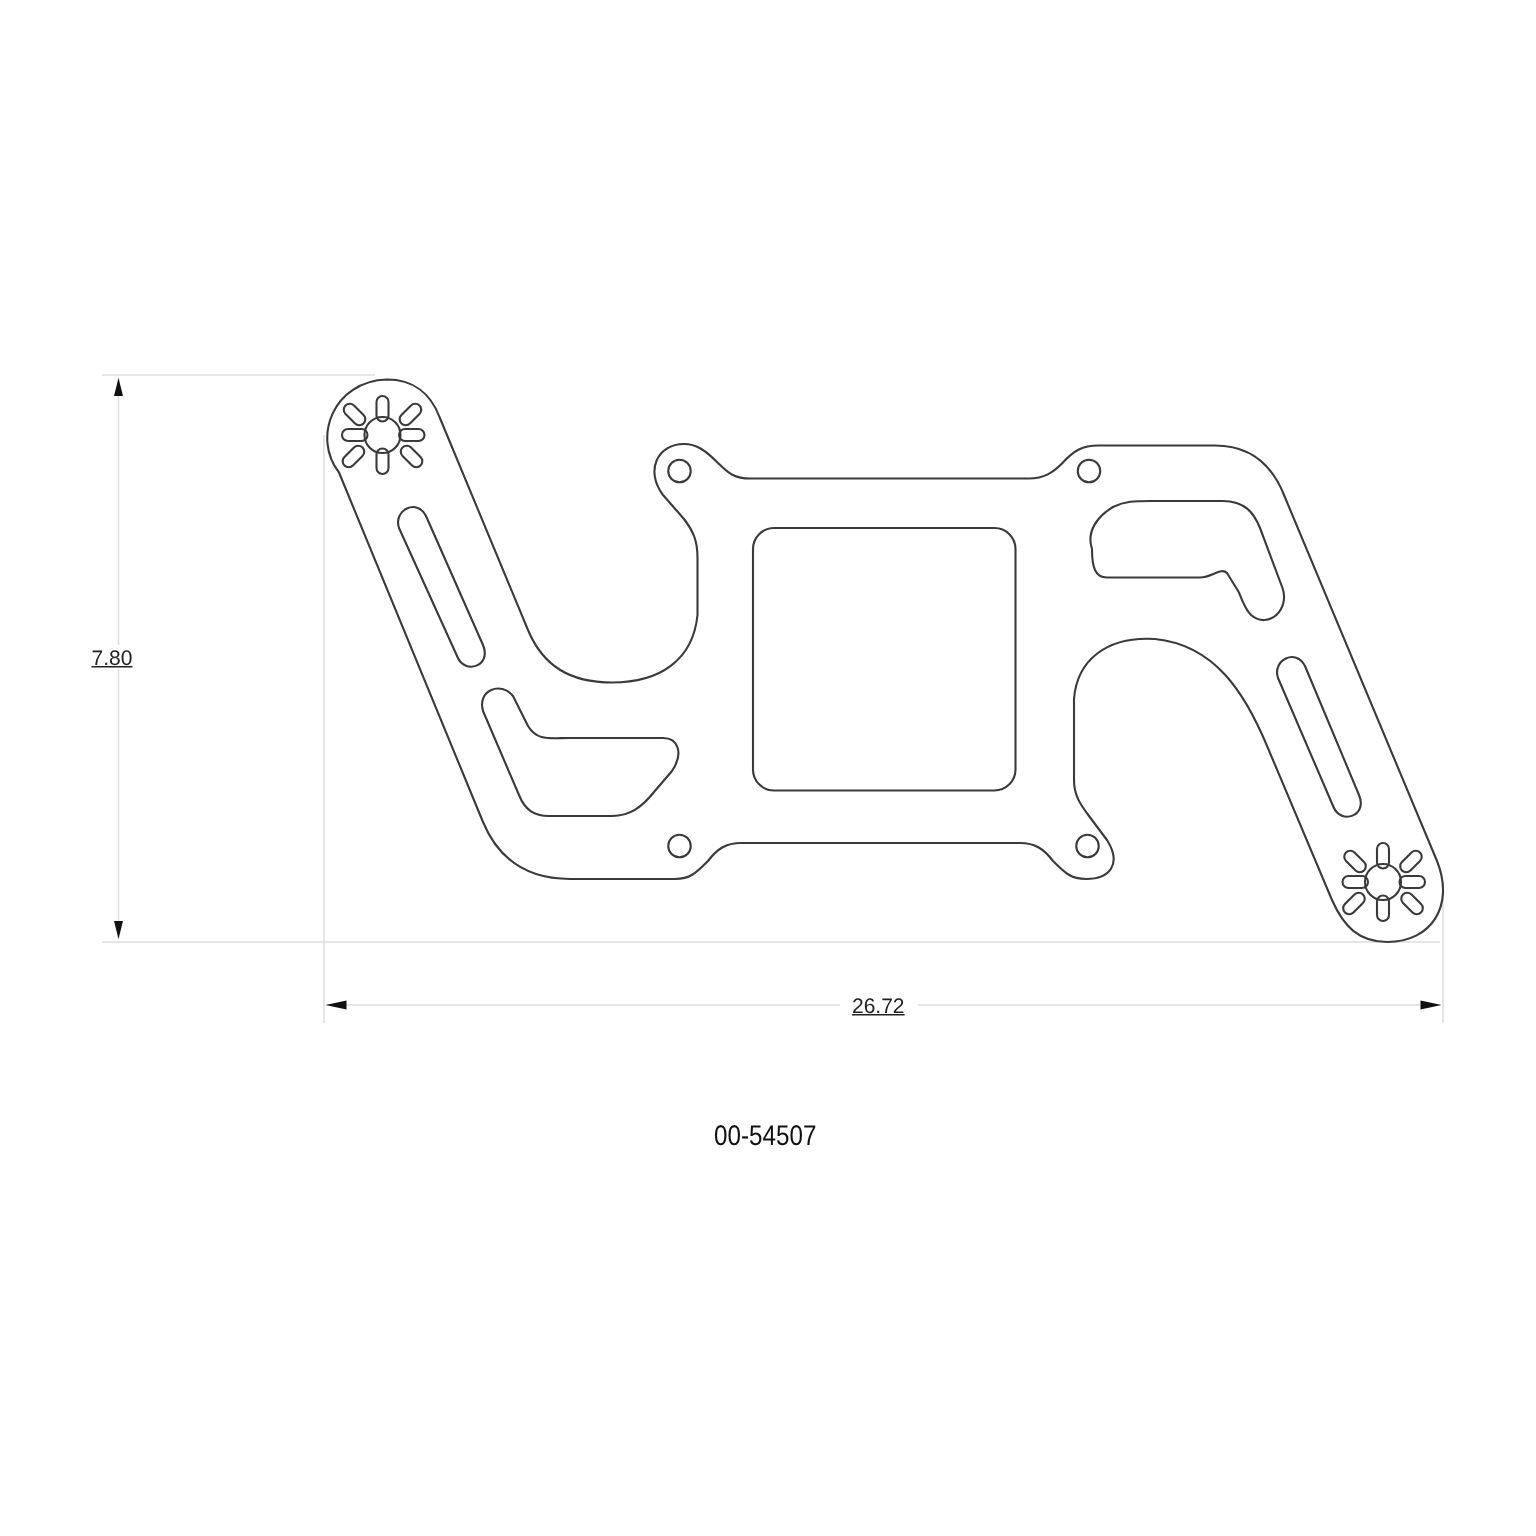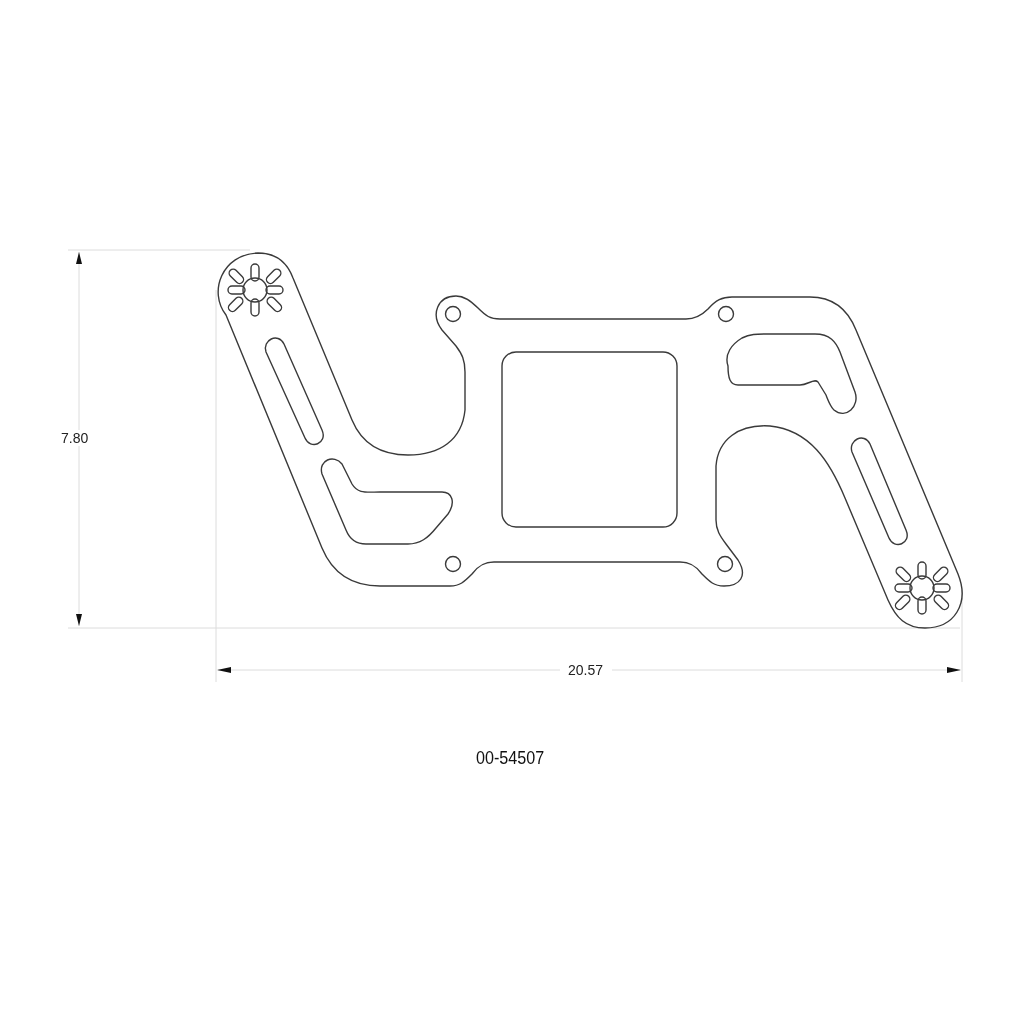--- a/index.html
+++ b/index.html
@@ -1,18 +1,18 @@
 <!DOCTYPE html>
 <html><head>
 <meta charset="utf-8">
 <style>
   html, body { margin: 0; padding: 0; background: #ffffff; }
   body { width: 1024px; height: 1024px; position: relative; overflow: hidden; font-family: "Liberation Sans", sans-serif; }
   svg { position: absolute; left: 0; top: 0; }
-  .dim-label { position: absolute; font-size: 14px; color: #222; background: #fff; padding: 0 3px; }
+  .dim-label { position: absolute; font-size: 14px; color: #222; background: #fff; padding: 0 3px; text-decoration: underline; }
   .part-number { position: absolute; font-family: "Liberation Sans", sans-serif; font-size: 19px; color: #111; transform: scaleX(0.85); transform-origin: left top; letter-spacing: 0px; }
 </style>
 </head>
 <body>
 
 <svg width="1024" height="1024" viewBox="0 0 1024 1024">
 
   <g stroke="#dcdcdc" stroke-width="1" fill="none">
     <line x1="68" y1="250" x2="250" y2="250"></line>
     <line x1="68" y1="628" x2="960" y2="628"></line>
@@ -103,14 +103,14 @@
       <rect x="933" y="584" width="17" height="8" rx="4"></rect>
       <rect x="899" y="566" width="8" height="17" rx="4" transform="rotate(-45 903 574)"></rect>
       <rect x="937" y="566" width="8" height="17" rx="4" transform="rotate(45 941 574)"></rect>
       <rect x="899" y="594" width="8" height="17" rx="4" transform="rotate(45 903 602)"></rect>
       <rect x="937" y="594" width="8" height="17" rx="4" transform="rotate(-45 941 602)"></rect>
     </g>
   </g>
 </svg>
 
 <div class="dim-label" style="left:58px; top:430px;">7.80</div>
-<div class="dim-label" style="left:565px; top:662px;">20.57</div>
+<div class="dim-label" style="left:565px; top:662px;">26.72</div>
 <div class="part-number" style="left:476px; top:747px;">00-54507</div>
 
 </body></html>

